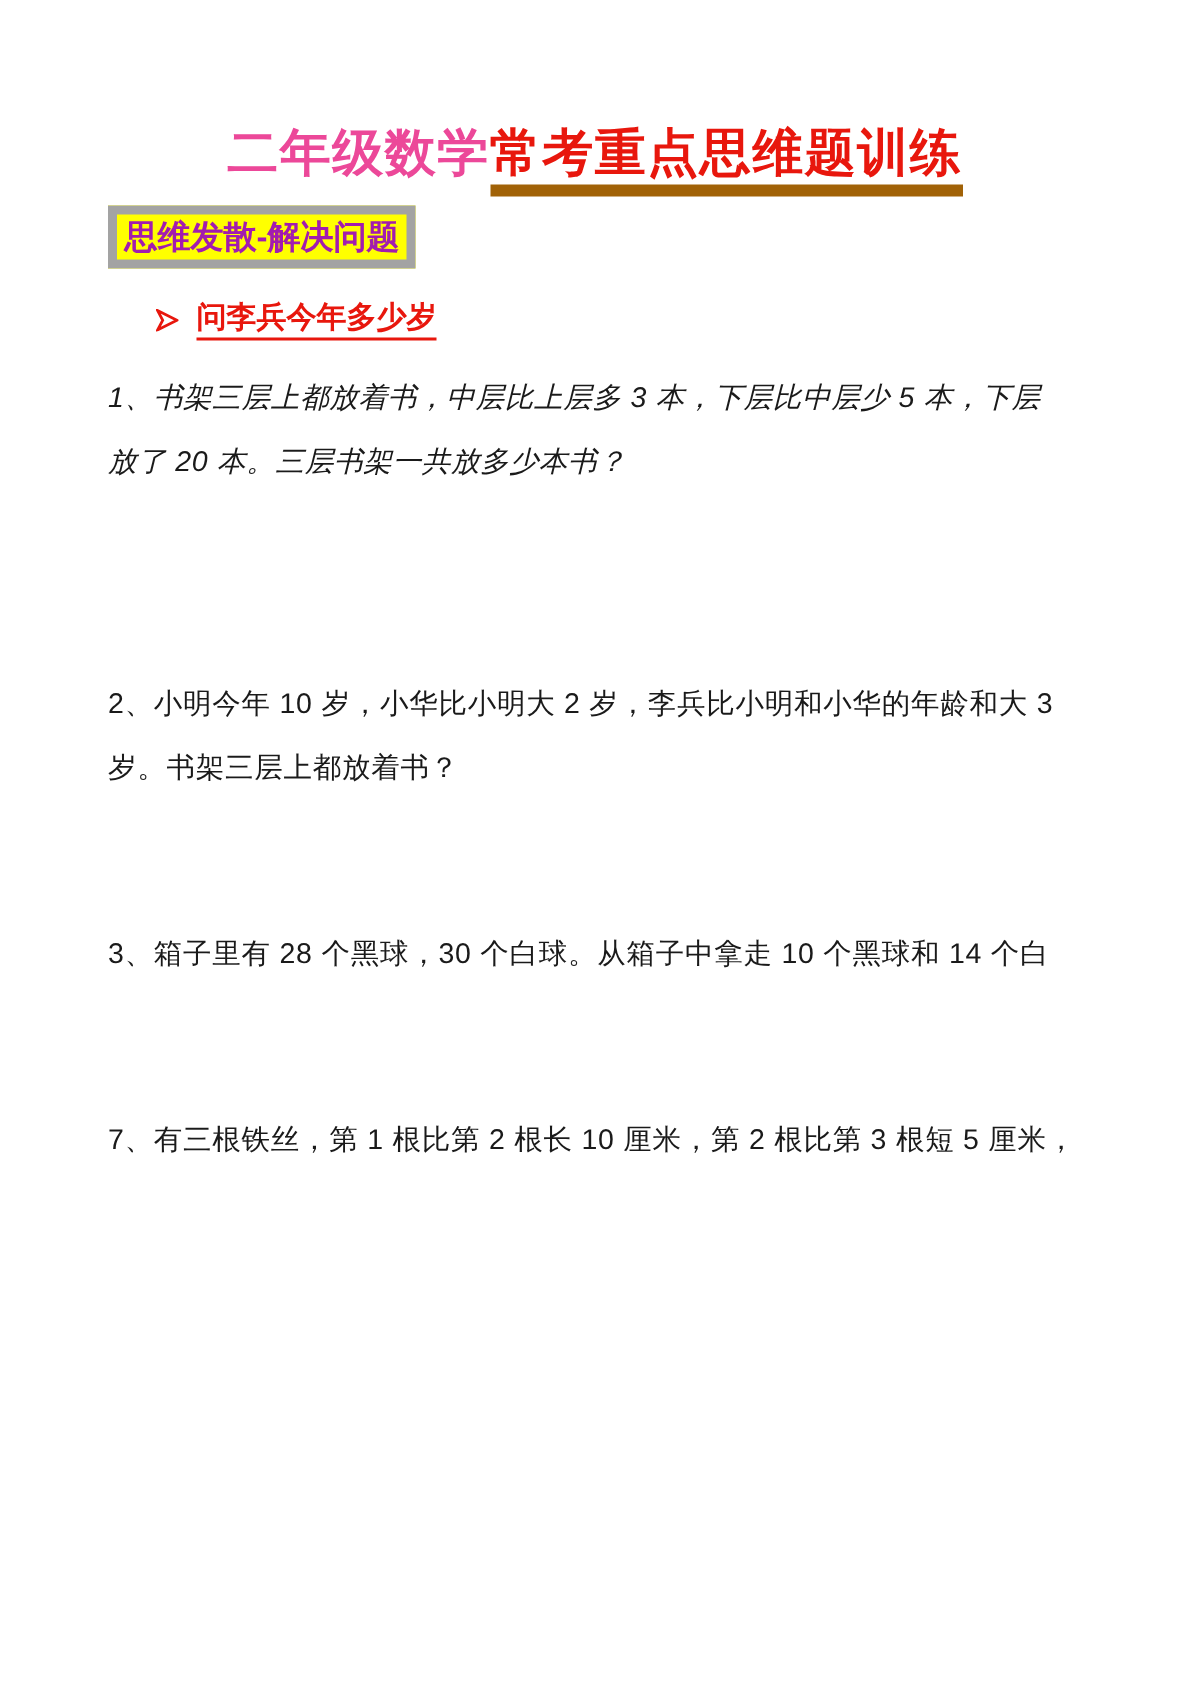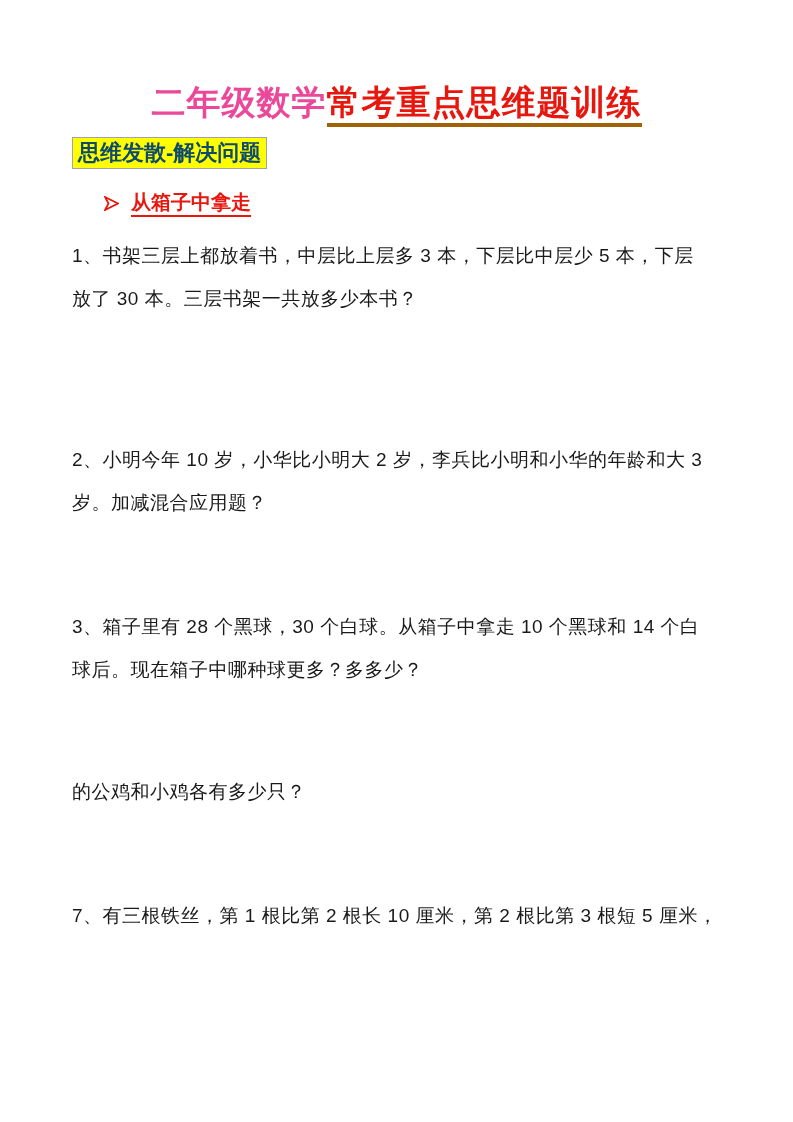--- a/index.html
+++ b/index.html
@@ -20,32 +20,32 @@
     text-align: center;
     font-size: 34px;
     font-weight: 700;
     letter-spacing: 1px;
     line-height: 1.2;
     white-space: nowrap;
   }
   .title .title-black { color: #ec4899; }
   .title .title-red {
     color: #e8170d;
-    border-bottom: 4px solid #a16207;
+    border-bottom: 8px solid #a16207;
     padding-bottom: 2px;
   }
   .section-label {
     display: inline-block;
     margin: 14px 0 0 72px;
     background: #ffff00;
-    border: 1px solid #a3a3a3;
+    border: 6px solid #a3a3a3;
     padding: 2px 5px 3px 5px;
     font-size: 22px;
     font-weight: 700;
-    color: #0c4a6e;
+    color: #a21caf;
     line-height: 1.15;
   }
   .bullet-line {
     margin: 21px 0 0 104px;
     display: flex;
     align-items: center;
     gap: 12px;
   }
   .bullet-arrow {
     width: 15px;
@@ -66,63 +66,61 @@
   }
   .problem {
     color: #1a1a1a;
     font-size: 19px;
     letter-spacing: 0.5px;
   }
   .problem .line {
     line-height: 43px;
     white-space: nowrap;
   }
-  .problem-1 { margin-bottom: 118px; }
+  .problem-1 { margin-bottom: 118px; font-style: italic; }
   .problem-2 { margin-bottom: 81px; }
   .problem-3 { margin-bottom: 79px; }
   .problem-4 { margin-bottom: 81px; }
   .problem-5 { margin-bottom: 0; }
 </style>
 </head>
 <body>
 
 <div class="page">
 
   <h1 class="title"><span class="title-black">二年级数学</span><span class="title-red">常考重点思维题训练</span></h1>
 
   <div class="section-label">思维发散-解决问题</div>
 
   <div class="bullet-line">
     <span class="bullet-arrow">
       <svg width="15" height="15" viewBox="0 0 15 15" xmlns="http://www.w3.org/2000/svg">
         <polygon points="1,1 14,7.5 1,14 4.5,7.5" fill="none" stroke="#e8170d" stroke-width="1.8" stroke-linejoin="miter"></polygon>
       </svg>
     </span>
-    <span class="bullet-label">从箱子中拿走</span>
+    <span class="bullet-label">问李兵今年多少岁</span>
   </div>
 
   <div class="problems">
 
     <div class="problem problem-1">
       <div class="line">1、书架三层上都放着书，中层比上层多 3 本，下层比中层少 5 本，下层</div>
-      <div class="line">放了 30 本。三层书架一共放多少本书？</div>
+      <div class="line">放了 20 本。三层书架一共放多少本书？</div>
     </div>
 
     <div class="problem problem-2">
       <div class="line">2、小明今年 10 岁，小华比小明大 2 岁，李兵比小明和小华的年龄和大 3</div>
-      <div class="line">岁。加减混合应用题？</div>
+      <div class="line">岁。书架三层上都放着书？</div>
     </div>
 
     <div class="problem problem-3">
       <div class="line">3、箱子里有 28 个黑球，30 个白球。从箱子中拿走 10 个黑球和 14 个白</div>
-      <div class="line">球后。现在箱子中哪种球更多？多多少？</div>
     </div>
 
     <div class="problem problem-4">
-      <div class="line">的公鸡和小鸡各有多少只？</div>
     </div>
 
     <div class="problem problem-5">
       <div class="line">7、有三根铁丝，第 1 根比第 2 根长 10 厘米，第 2 根比第 3 根短 5 厘米，</div>
     </div>
 
   </div>
 
 </div>
 

